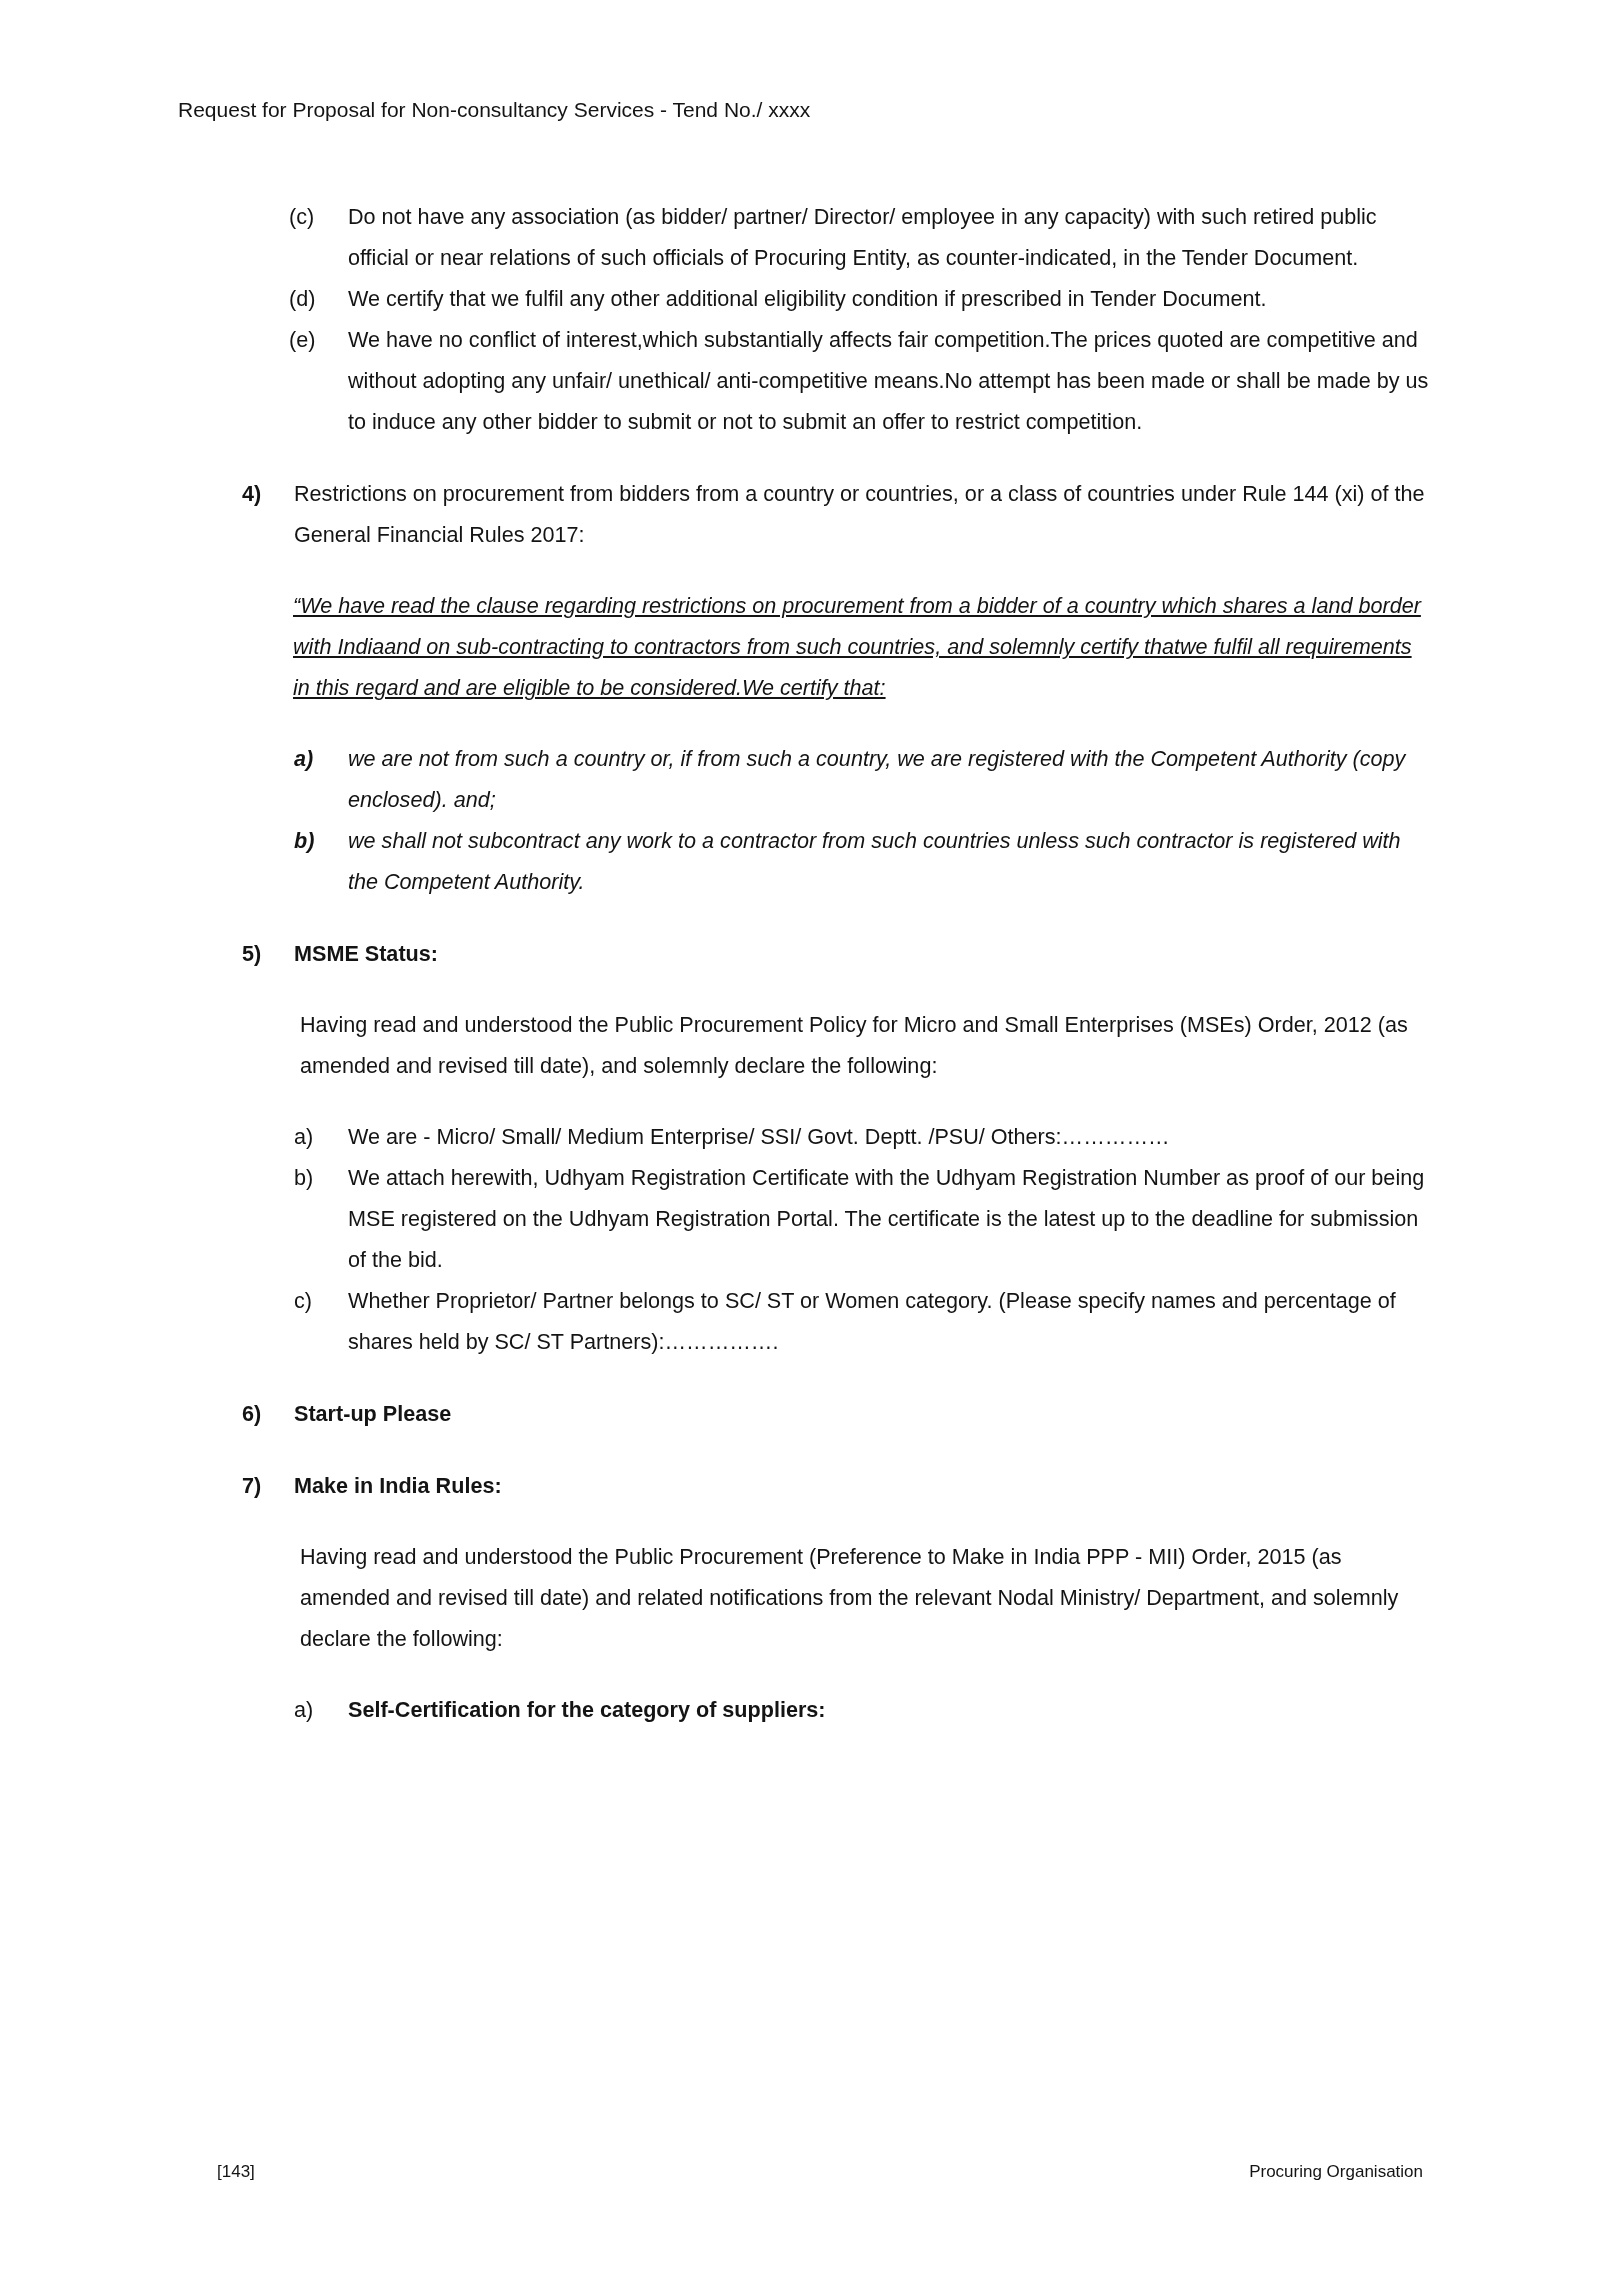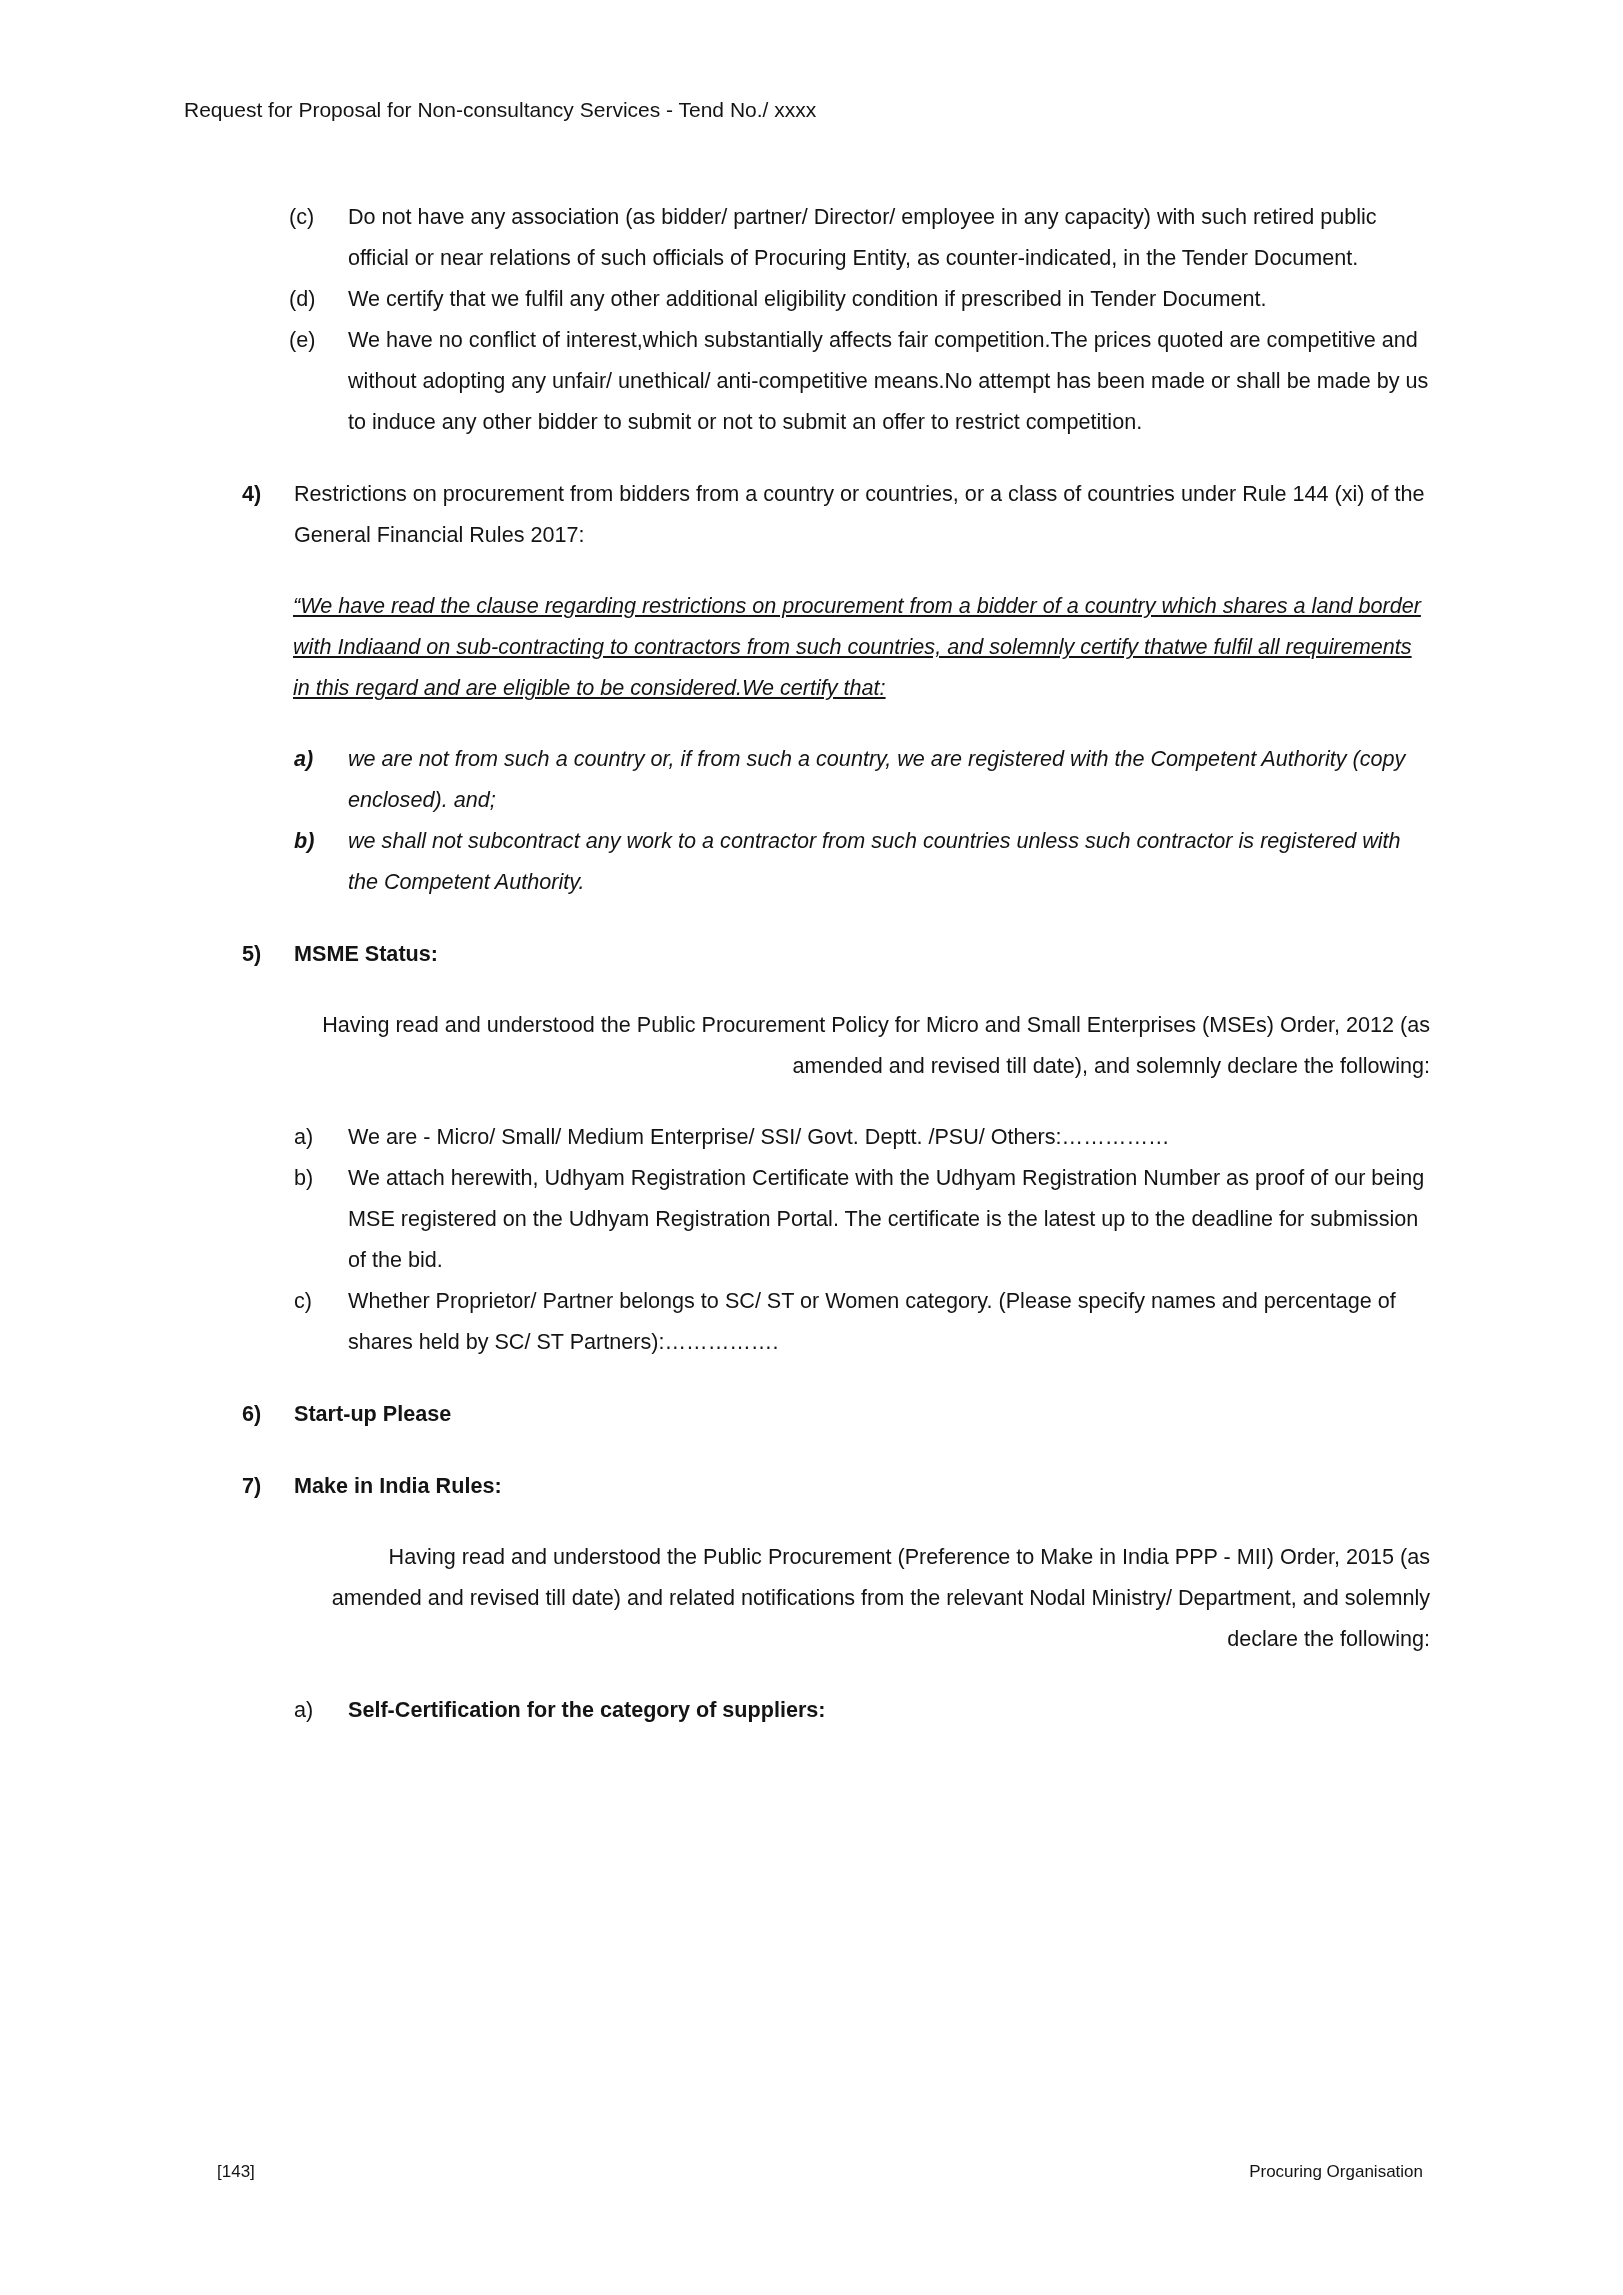--- a/index.html
+++ b/index.html
@@ -12,21 +12,21 @@
     background: #ffffff;
     font-family: "Liberation Sans", sans-serif;
     color: #141414;
     font-size: 21.6px;
     line-height: 41px;
     overflow: hidden;
   }
   .header {
     position: absolute;
     top: 97px;
-    left: 184px;
+    left: 178px;
     font-size: 21px;
     line-height: 26px;
     color: #141414;
   }
   .content {
     position: absolute;
     top: 196px;
     left: 242px;
     width: 1188px;
   }
@@ -39,21 +39,21 @@
   .cde-item .marker { flex: 0 0 59px; }
   .cde-item .text { flex: 1; }
 
   
   .sec-head { display: flex; margin-top: 31px; }
   .sec-head .num { flex: 0 0 52px; font-weight: bold; }
   .sec-head .sec-title { flex: 1; }
 
   
   .para { margin: 30px 0 0 51px; text-decoration: underline; }
-  .para-indent { margin: 30px 0 0 58px; text-align: right; }
+  .para-indent { margin: 30px 0 0 58px; }
 
   
   .sub-list { margin-top: 30px; }
   .sub-item { display: flex; margin-left: 52px; }
   .sub-item .marker { flex: 0 0 54px; }
   .sub-item .text { flex: 1; }
 
   .footer {
     position: absolute;
     top: 2159px;

